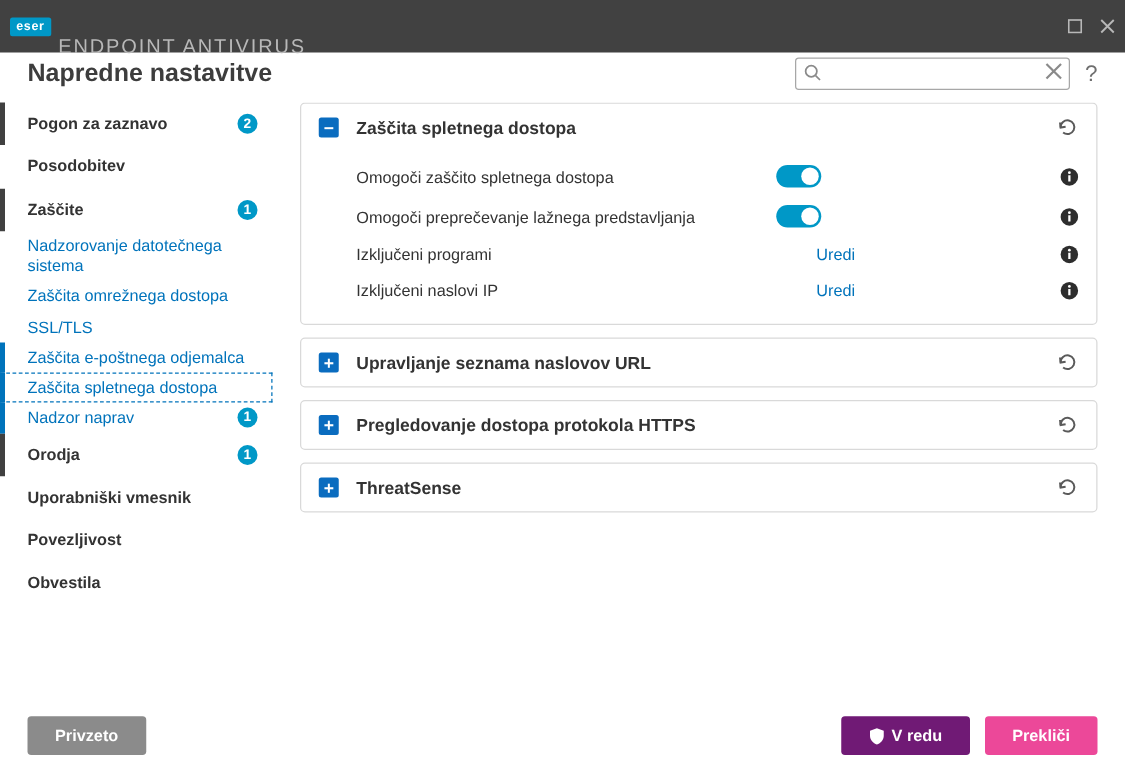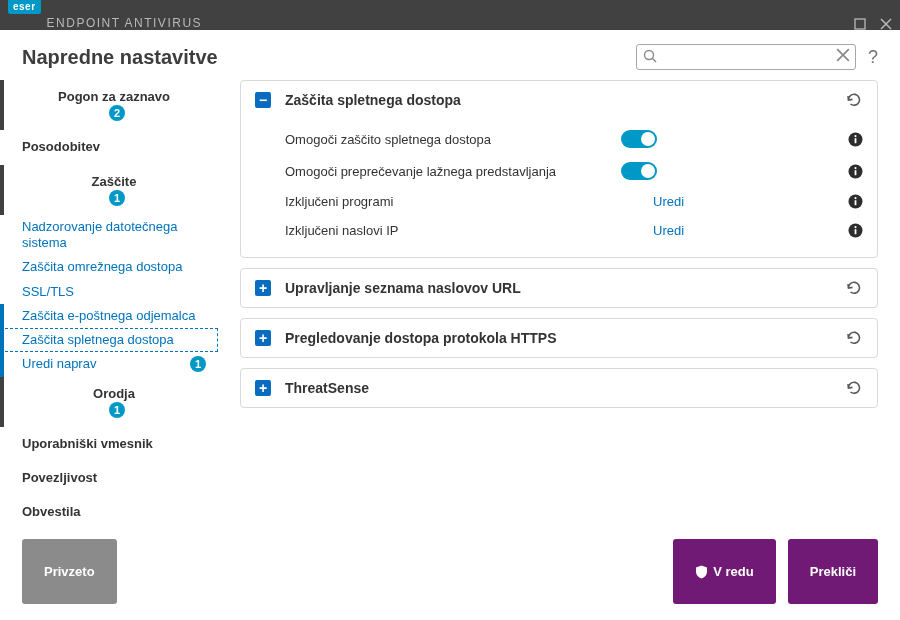--- a/index.html
+++ b/index.html
@@ -1,43 +1,43 @@
 <!DOCTYPE html>
 <html><head>
   <meta charset="utf-8">
   <style>
     * { box-sizing: border-box; margin: 0; padding: 0; }
     body { font-family: "Segoe UI", Arial, sans-serif; font-size: 13px; color: #333; background: #fff; width: 900px; height: 620px; overflow: hidden; position: relative; }
     
     
-    .titlebar { height: 30px; background: #414141; display: flex; align-items: flex-end; padding: 0 8px; color: #b8b8b8; }
+    .titlebar { height: 42px; background: #414141; display: flex; align-items: center; padding: 0 8px; color: #b8b8b8; }
     .titlebar-logo { display: flex; align-items: center; gap: 6px; flex: 1; }
     .logo-badge { background: #0098c7; color: #fff; font-size: 10px; font-weight: 700; padding: 2px 5px; border-radius: 2px; letter-spacing: 0.5px; }
-    .logo-text { font-size: 12px; letter-spacing: 1.5px; font-weight: 300; margin-top: 34px; }
+    .logo-text { font-size: 16px; letter-spacing: 1.5px; font-weight: 300; margin-top: 34px; }
     .titlebar-controls { display: flex; gap: 14px; align-items: center; }
     .titlebar-controls span { cursor: pointer; color: #b8b8b8; font-size: 15px; line-height: 1; }
     
     
-    .header { display: flex; align-items: center; padding: 14px 22px 10px 22px; }
+    .header { display: flex; align-items: center; padding: 4px 22px 10px 22px; }
     .header-title { font-size: 20px; font-weight: 600; color: #3d3d3d; flex: 1; }
     .search-wrap { position: relative; width: 220px; }
     .search-input { width: 100%; height: 26px; border: 1px solid #a7a7a7; border-radius: 3px; padding: 0 26px 0 26px; font-size: 13px; }
     .search-icon { position: absolute; left: 6px; top: 4px; color: #8a8a8a; }
     .clear-icon { position: absolute; right: 6px; top: 4px; color: #8a8a8a; cursor: pointer; font-size: 15px; }
     .help-icon { margin-left: 12px; color: #6e6e6e; font-size: 18px; cursor: pointer; }
     
     
     .content { display: flex; height: 520px; }
     .sidebar { width: 218px; padding: 0 0 0 0; }
     .main { flex: 1; padding: 0 22px 0 22px; overflow-y: auto; }
     
     
     .nav-item { display: flex; align-items: center; padding: 9px 12px 9px 18px; color: #333; cursor: pointer; border-left: 4px solid transparent; position: relative; }
     .nav-item.level1 { font-weight: 600; color: #333; }
-    .nav-item.level1.accent { border-left-color: #404040; flex-direction: column; }
+    .nav-item.level1.accent { border-left-color: #404040; }
     .nav-item.level2 { padding-left: 18px; color: #0073bb; font-weight: 400; padding-top: 4px; padding-bottom: 4px; align-items: center; }
     .nav-item.level2.accent { border-left-color: #0073bb; }
     .nav-item.selected { outline: 1px dashed #0073bb; outline-offset: -1px; }
     .nav-item .label { flex: 1; line-height: 1.25; }
     .badge { background: #0098c7; color: #fff; font-size: 11px; font-weight: 700; min-width: 16px; height: 16px; border-radius: 8px; display: inline-flex; align-items: center; justify-content: center; padding: 0 5px; margin-left: 6px; }
     
     
     .panel { border: 1px solid #d9d9d9; border-radius: 4px; margin-bottom: 10px; background: #fff; }
     .panel-header { display: flex; align-items: center; padding: 10px 14px; cursor: pointer; }
     .panel-toggle { width: 16px; height: 16px; background: #0a6cbf; color: #fff; display: inline-flex; align-items: center; justify-content: center; font-size: 14px; font-weight: 700; border-radius: 2px; margin-right: 14px; line-height: 1; }
@@ -51,24 +51,24 @@
     .info-icon-svg { color: #2d2d2d; cursor: pointer; }
     .link-btn { color: #0073bb; cursor: pointer; margin-left: 32px; }
     
     
     .toggle { width: 36px; height: 18px; border-radius: 10px; background: #0098c7; position: relative; cursor: pointer; }
     .toggle::after { content: ""; position: absolute; right: 2px; top: 2px; width: 14px; height: 14px; border-radius: 50%; background: #fff; }
     
     
     .footer { position: absolute; bottom: 0; left: 0; right: 0; padding: 16px 22px; display: flex; align-items: center; }
     .footer .spacer { flex: 1; }
-    .btn { border: none; padding: 25px 22px; border-radius: 3px; font-size: 13px; cursor: pointer; font-weight: 600; color: #fff; }
+    .btn { border: none; padding: 8px 22px; border-radius: 3px; font-size: 13px; cursor: pointer; font-weight: 600; color: #fff; }
     .btn-default { background: #8b8b8b; }
     .btn-primary { background: #701a75; margin-right: 12px; display: inline-flex; align-items: center; gap: 5px; }
-    .btn-secondary { background: #701a75; }
+    .btn-secondary { background: #ec4899; }
     .shield-icon { display: inline-block; }
     
     svg { display: block; }
   </style>
 </head>
 <body>
 
 <div class="titlebar">
   <div class="titlebar-logo">
     <span class="logo-badge">eser</span>
@@ -129,21 +129,21 @@
       <div class="nav-item level2">
         <span class="label">SSL/TLS</span>
       </div>
       <div class="nav-item level2 accent">
         <span class="label">Zaščita e-poštnega odjemalca</span>
       </div>
       <div class="nav-item level2 selected accent">
         <span class="label">Zaščita spletnega dostopa</span>
       </div>
       <div class="nav-item level2 accent">
-        <span class="label">Uredi naprav</span>
+        <span class="label">Nadzor naprav</span>
         <span class="badge">1</span>
       </div>
       <div class="nav-item level1 accent">
         <span class="label">Orodja</span>
         <span class="badge">1</span>
       </div>
       <div class="nav-item level1">
         <span class="label">Uporabniški vmesnik</span>
       </div>
       <div class="nav-item level1">

